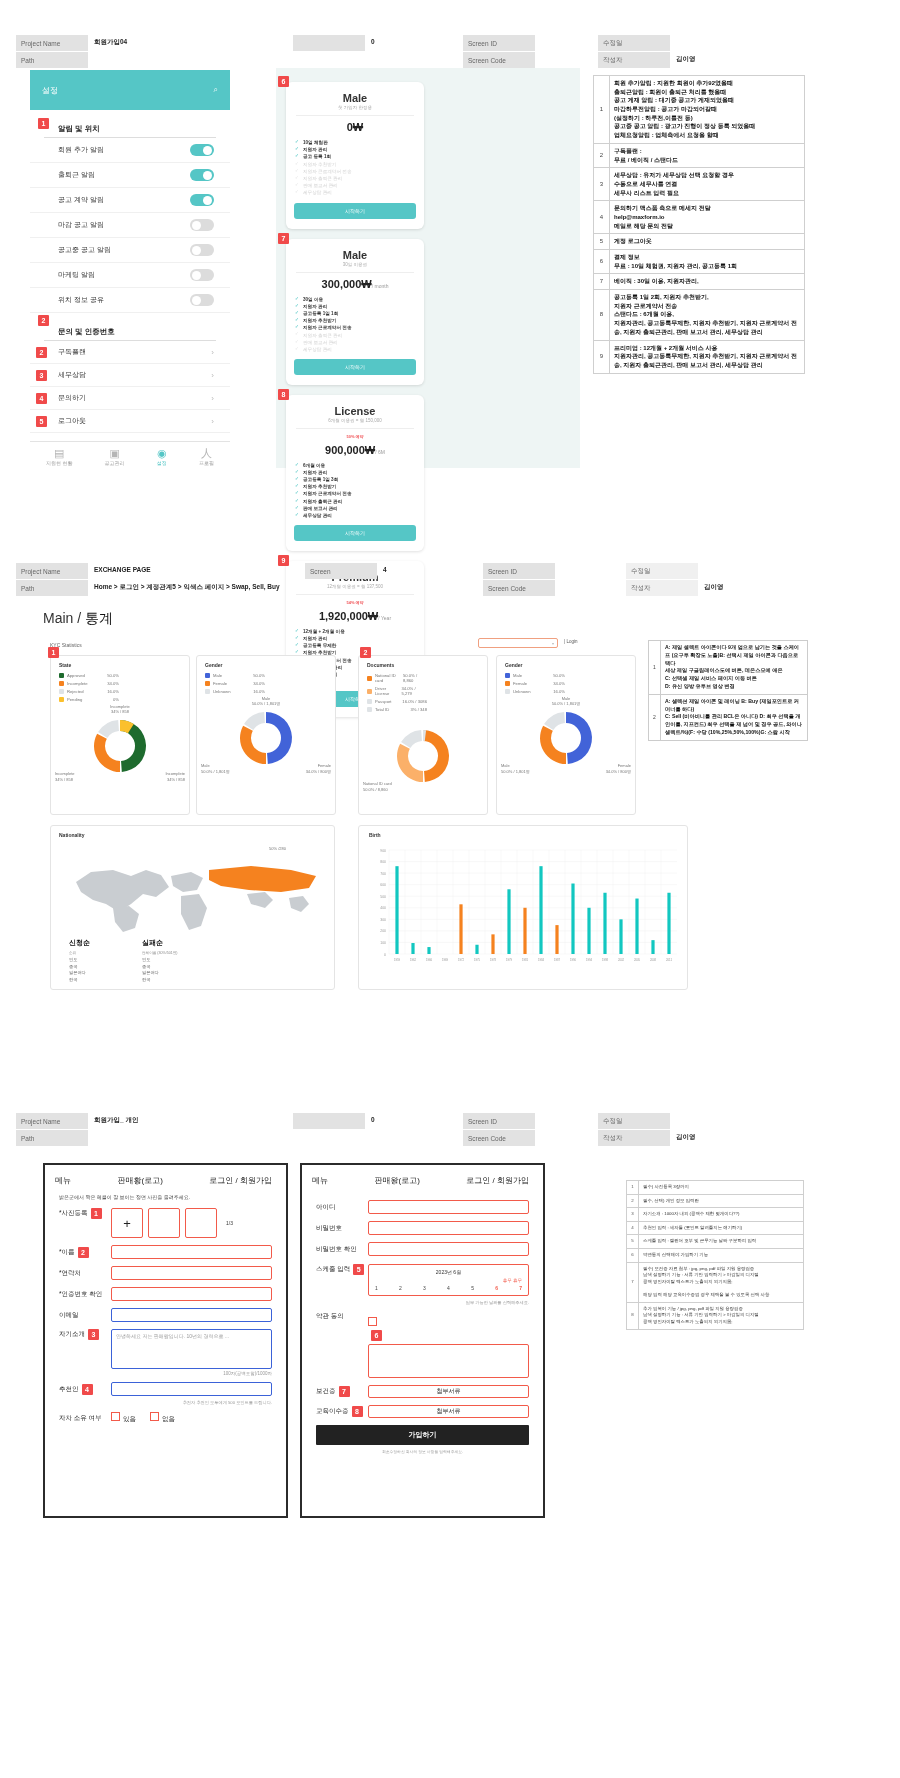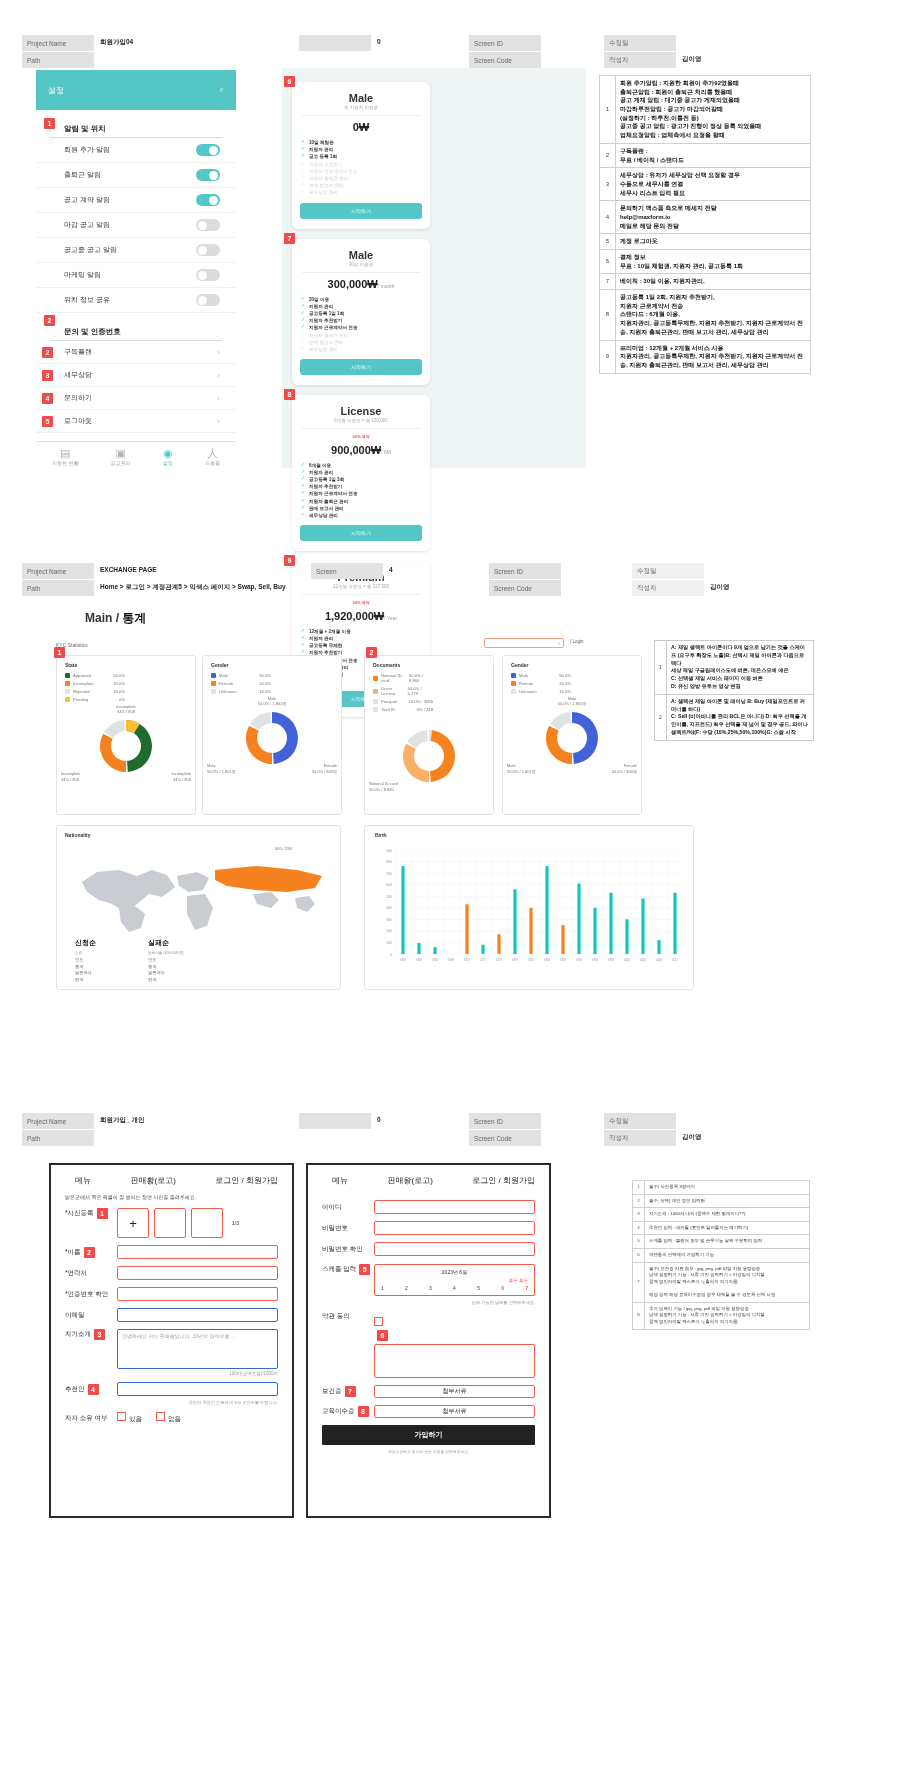--- a/index.html
+++ b/index.html
@@ -5,21 +5,21 @@
   * { box-sizing: border-box; }
   html, body { margin:0; padding:0; }
   body {
     width:900px; height:1778px;
     background:#ffffff;
     font-family:"Liberation Sans", sans-serif;
     color:#333;
     position:relative;
     overflow:hidden;
   }
-  .page { position:absolute; left:14px; width:766px; }
+  .page { position:absolute; left:8px; width:766px; }
   #page1 { top:0; height:520px; }
   #page2 { top:555px; height:470px; }
   #page3 { top:1105px; height:673px; }
 
   
   .meta { position:absolute; font-size:7px; color:#555; }
   .meta .cell {
     background:#e2e2e2; width:72px; height:16px;
     display:flex; align-items:center; padding-left:5px;
     margin-bottom:1px; font-size:6.5px; color:#666;
@@ -110,21 +110,21 @@
     position:absolute; left:585px; top:75px; width:212px;
     border:1px solid #cfcfcf; font-size:6px; line-height:1.45;
   }
   .notes .nrow { display:flex; border-bottom:1px solid #cfcfcf; }
   .notes .nrow:last-child { border-bottom:0; }
   .notes .nno {
     width:16px; flex:none; display:flex; align-items:center; justify-content:center;
     color:#444; border-right:1px solid #cfcfcf; font-size:6px;
   }
   .notes .ntx { padding:3px 4px; color:#111; font-weight:bold; }
-  .p2-title { position:absolute; left:35px; top:55px; font-size:12px; font-weight:bold;margin-left:36px;}
+  .p2-title { position:absolute; left:35px; top:55px; font-size:14px; font-weight:normal;}
   .p2-title .kr { color:#111; }
   .kyc-label { position:absolute; left:42px; top:87px; font-size:5px; color:#666; }
   .date-box {
     position:absolute; left:470px; top:83px; width:80px; height:10px;
     border:1px solid #f0a080; border-radius:2px; background:#fff;
     display:flex; align-items:center; justify-content:space-between; padding:0 3px;
     font-size:4px; color:#bbb;
   }
   .date-cap { position:absolute; left:556px; top:84px; font-size:4.5px; color:#555; }
 
@@ -156,21 +156,21 @@
   .p2-notes .nno { width:12px; flex:none; display:flex; align-items:center;
     justify-content:center; border-right:1px solid #ccc; font-size:5px; color:#444;}
   .p2-notes .ntx { padding:3px 4px; color:#111; font-weight:bold; }
 
   
   .form-box {
     position:absolute; background:#fff; border:2px solid #2b2b2b;
   }
   .fhead {
     display:flex; justify-content:space-between; align-items:center;
-    padding:10px 14px 8px 24px; font-size:8px; color:#222;
+    padding:10px 14px 8px 10px; font-size:8px; color:#222;
   }
   .fhint { font-size:5px; color:#333; margin:0 14px 8px 14px; }
   .frow { display:flex; align-items:center; margin:0 14px 7px 14px; }
   .flab { width:52px; flex:none; font-size:6.5px; color:#222; }
   .fin {
     flex:1; height:14px; border:1px solid #f25a4a; border-radius:2px; background:#fff;
   }
   .fin.blue { border-color:#3b62d8; }
   .fin.tall { height:40px; font-size:5px; color:#999; padding:3px 4px; }
   .counter { font-size:4.5px; color:#999; text-align:right; margin:-5px 14px 6px 14px;}

